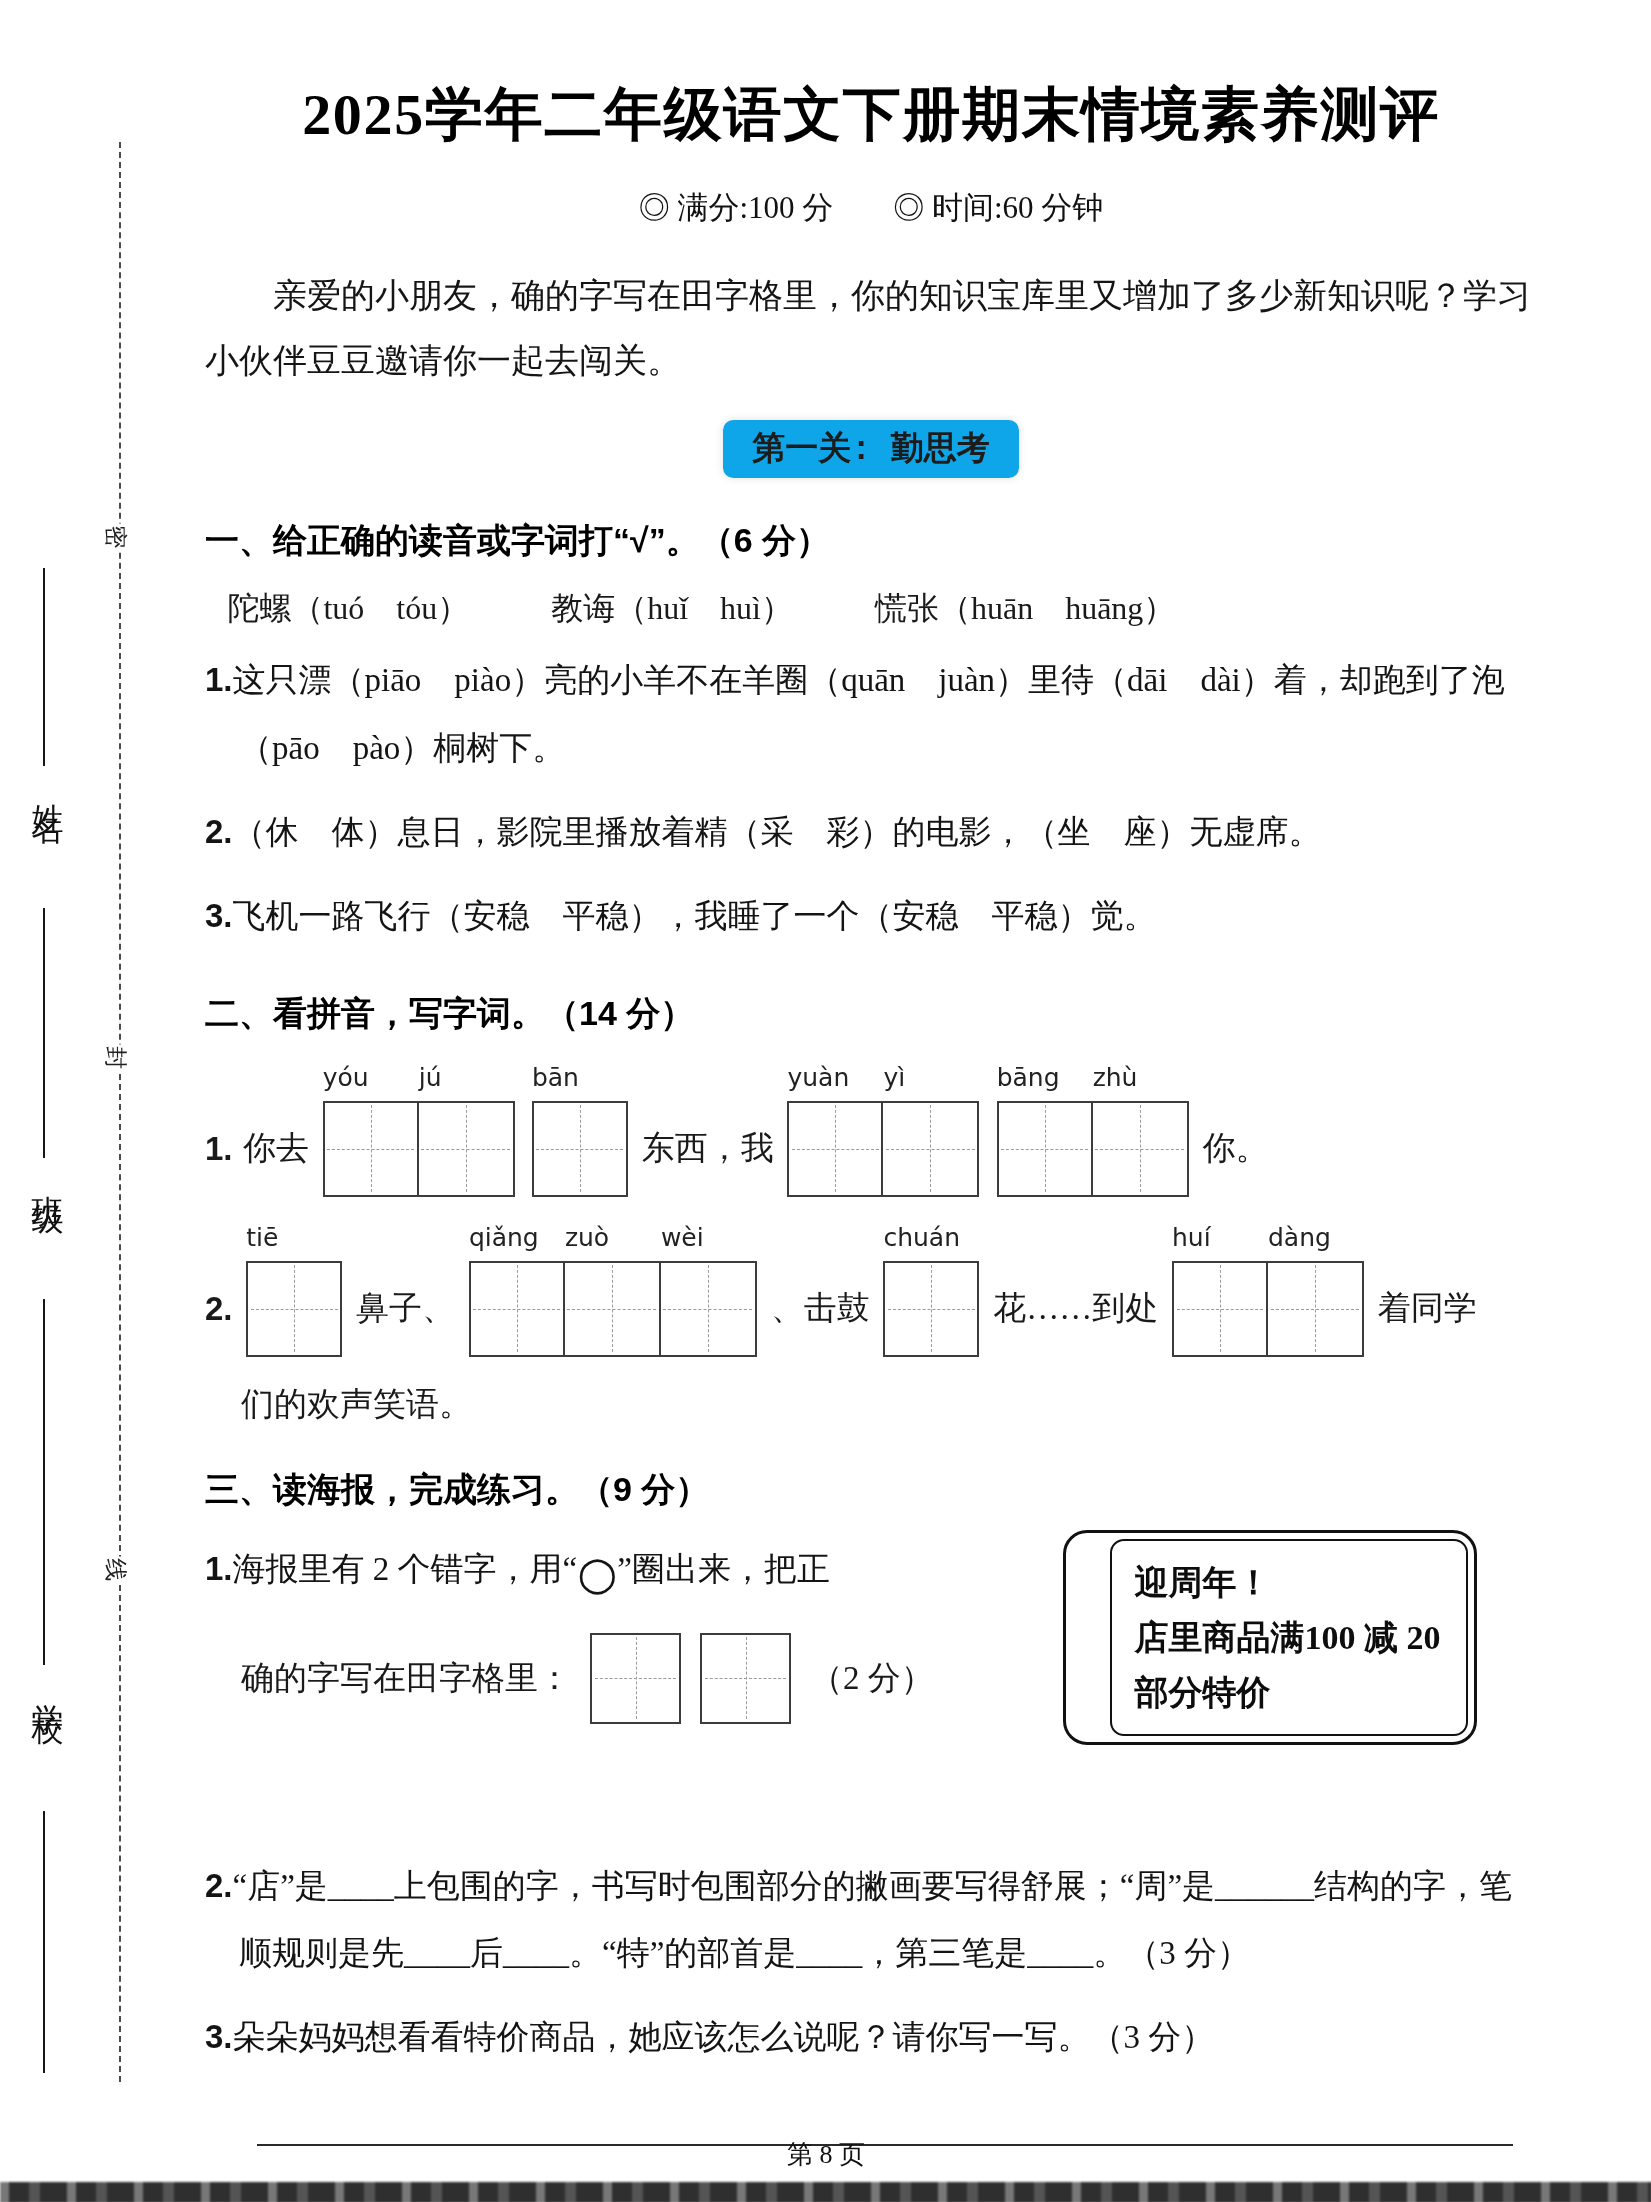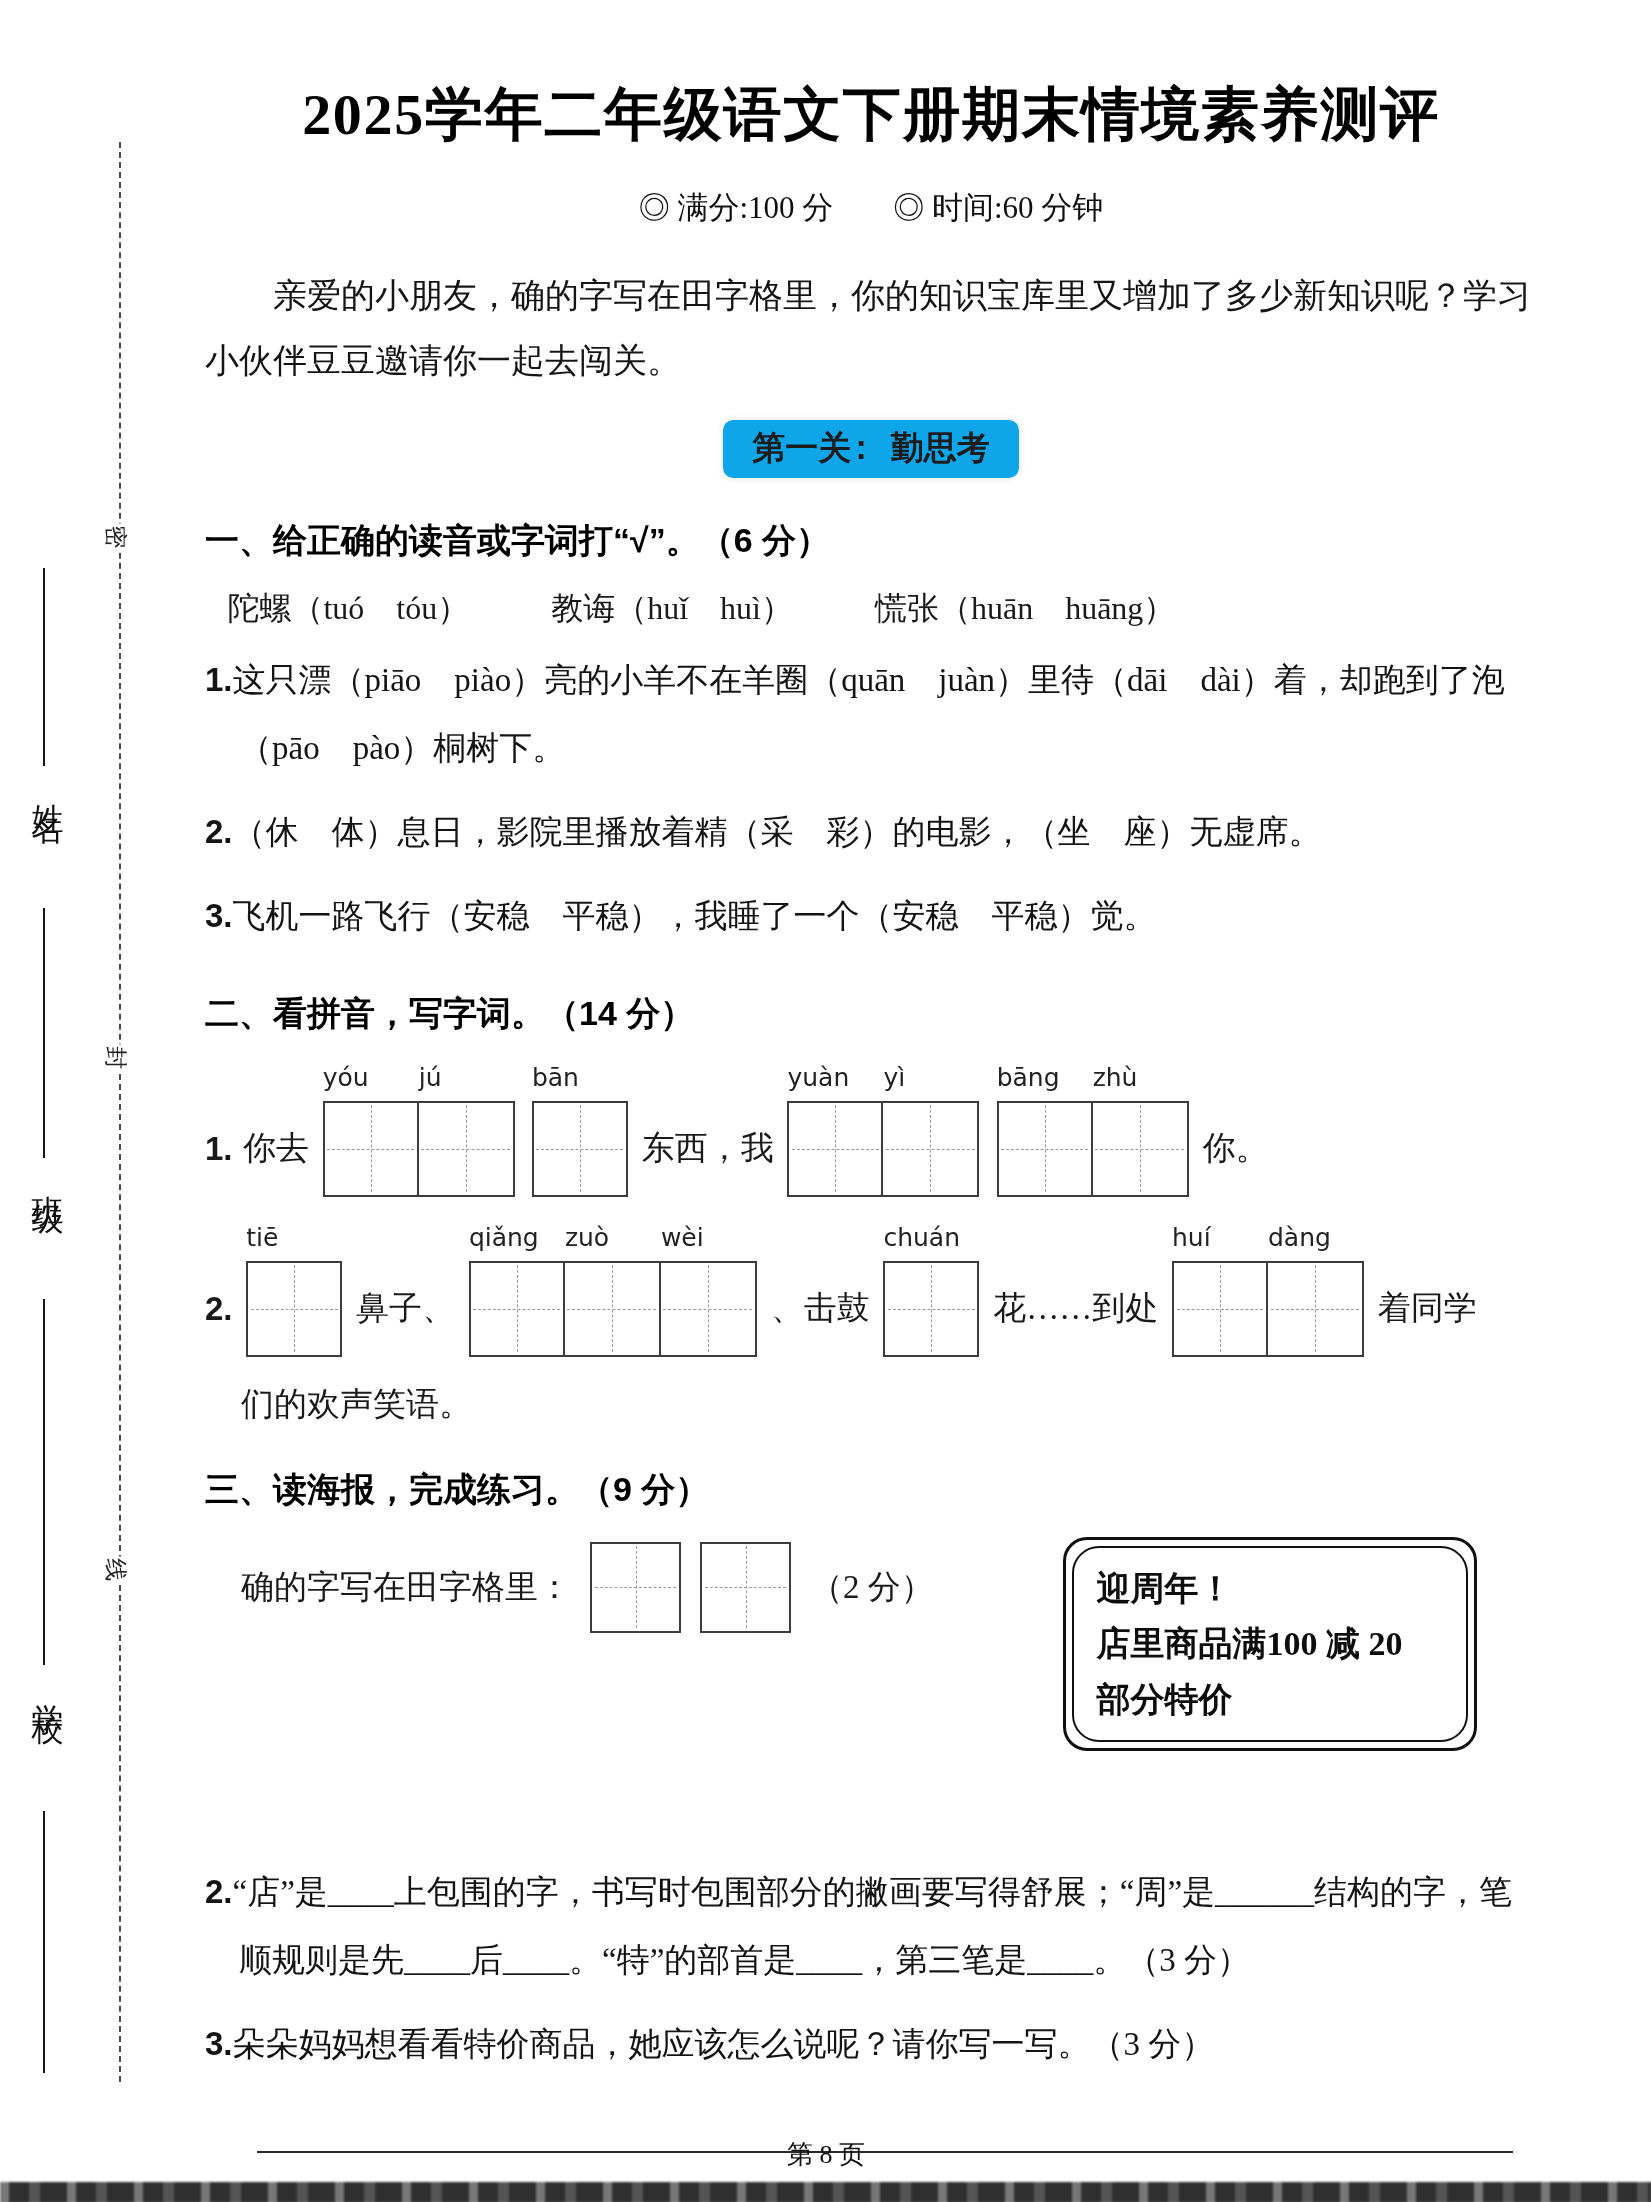--- a/index.html
+++ b/index.html
@@ -116,22 +116,23 @@
     display:flex;align-items:center;gap:19px;
     margin-top:29px;padding-left:36px;font-size:33px;
   }
   .answer-cells-row .tzg-cell{width:91px;height:91px;}
   .poster{
     position:absolute;right:60px;top:-5.2px;width:396px;
     border:3px solid #111;border-radius:24px;padding:6px;
     background:#fff;
   }
   .poster-inner{
-    border:2.2px solid #111;border-radius:27px;
+    border:2.2px solid #111;border-radius:14px;
     padding:13.8px 22.4px;
+    margin-left:38px;
   }
   .poster-line{
     font-size:34px;font-weight:700;line-height:1.62;color:#0d0d0d;
     font-family:"Liberation Serif", serif;
   }
   .answer-line{
     margin:72px 0 0 52px;width:1256px;height:0;
     border-bottom:2.6px solid #2a2a2a;
   }
 
@@ -287,20 +288,23 @@
             <span class="tzg-cell"></span>
           </span>
         </span>
         <span class="row-text">着同学</span>
       </div>
     <div class="tail-text">们的欢声笑语。</div>
 
     <h2 class="qtitle">三、读海报，完成练习。（9 分）</h2>
     <div class="q3-wrap">
       <div class="q3-left">
+        <div class="q-item">
+          <span class="num">1.</span><span>海报里有 2 个错字，用“</span><span class="circle-mark">○</span><span>”圈出来，把正</span>
+        </div>
         <div class="answer-cells-row">
           <span>确的字写在田字格里：</span>
           <span class="tzg-cell"></span>
           <span class="tzg-cell"></span>
           <span>（2 分）</span>
         </div>
       </div>
       <div class="poster">
         <div class="poster-inner">
           <div class="poster-line">迎周年！</div>

